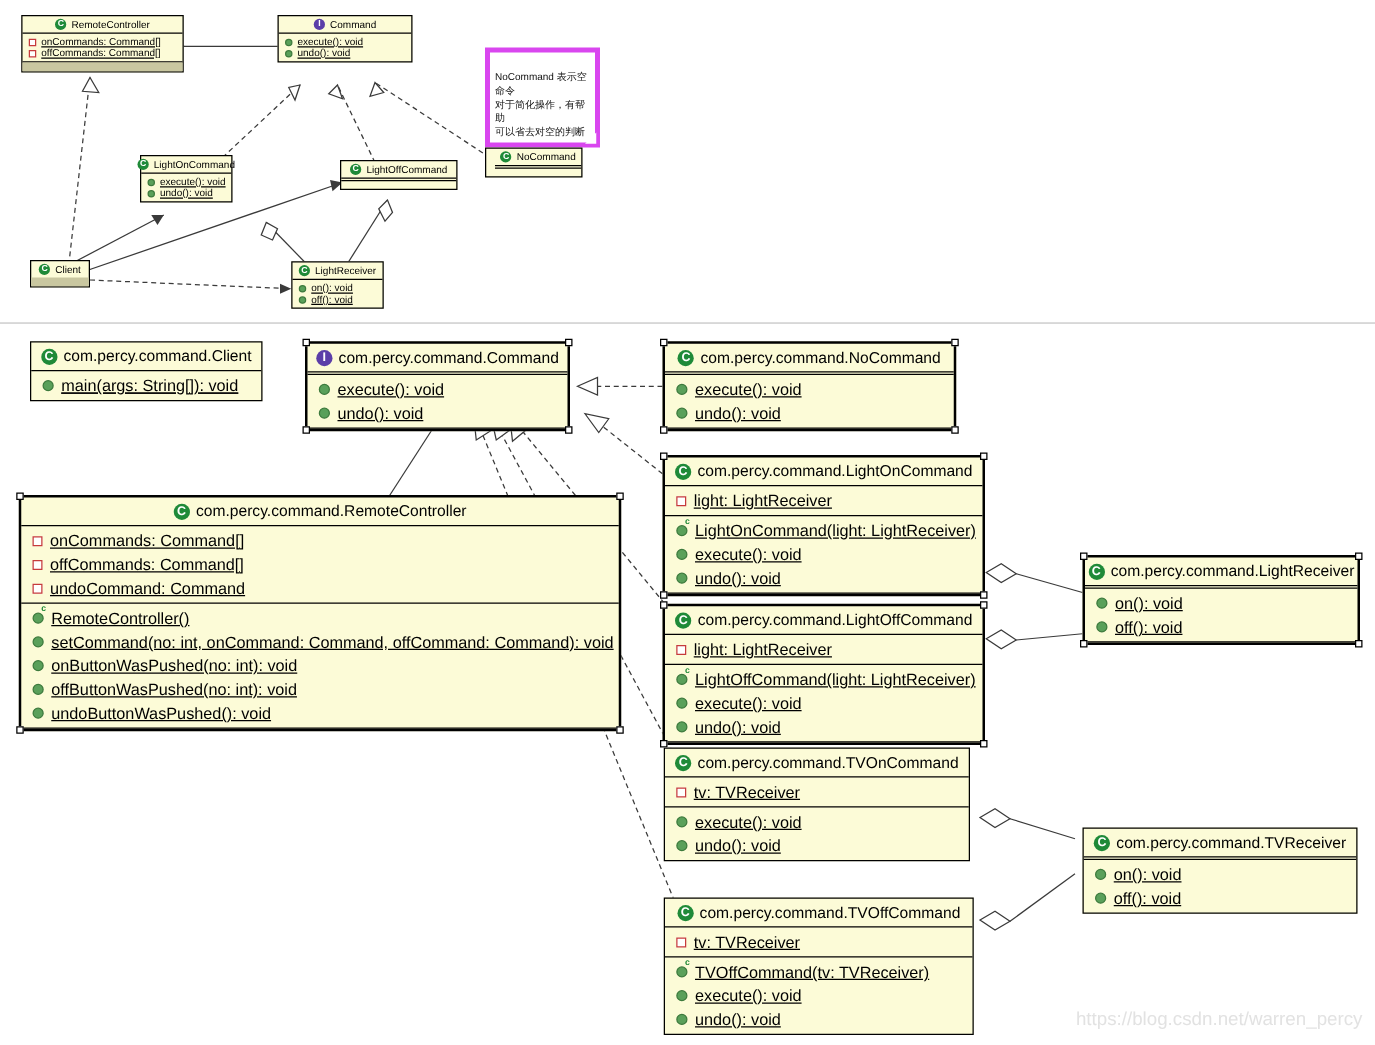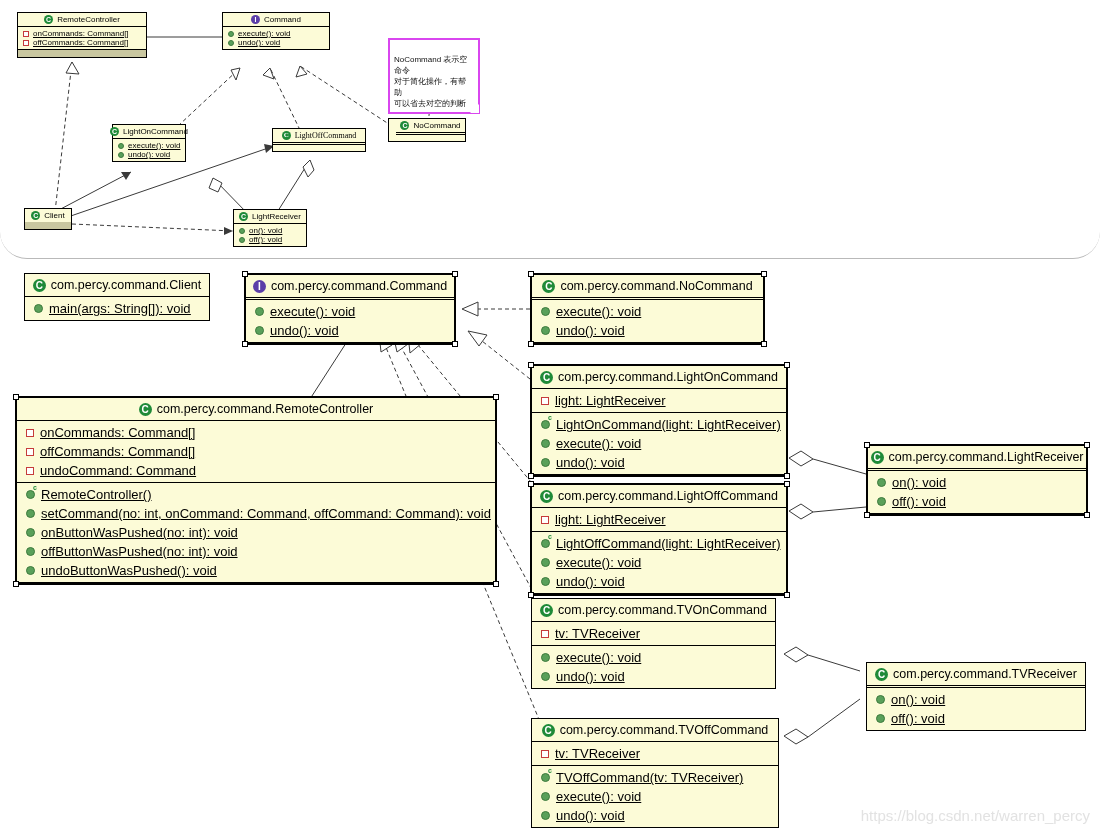--- a/index.html
+++ b/index.html
@@ -75,37 +75,36 @@
     font-size: 7px; color: #1f8a38; font-weight: bold; line-height: 1;
   }
   .underline { text-decoration: underline; }
 
   
   #top-panel {
     position: absolute; left: 0; top: 0;
     width: 1100px; height: 259px;
     border-bottom: 1px solid #b9b9b9;
     background: #ffffff;
-    border-radius: 27px;
   }
   .mini { font-size: 8px; }
   .mini .hdr { padding: 2px 5px; gap: 4px; }
   .mini .row { padding: 0 5px; gap: 4px; }
   .mini .ico-class, .mini .ico-iface {
     width: 9px; height: 9px; line-height: 9px; font-size: 7px;
   }
   .mini .ico-pub, .mini .ico-ctor { width: 6px; height: 6px; }
   .mini .ico-priv { width: 6px; height: 6px; border-width: 1px; }
   .grayfoot { background: #c9c7a0; height: 7px; }
 
   
   .note {
     position: absolute;
     background: #ffffff;
-    border: 2px solid #d946ef;
+    border: 4px solid #d946ef;
     font-size: 8px;
     line-height: 11px;
     padding: 3px 5px 3px 4px;
     color: #111;
     white-space: pre-line;
   }
   .note::after {
     content: "";
     position: absolute; right: -1px; bottom: -1px;
     border-left: 9px solid transparent;
@@ -248,21 +247,21 @@
           <span class="ico ico-pub"></span>
           <span>execute(): void</span>
         </div>
         <div class="row">
           <span class="ico ico-pub"></span>
           <span>undo(): void</span>
         </div>
       </div>
     </div>
 
-    <div class="umlbox mini" style="left:272px; top:128px; width:94px;font-family:Liberation Serif, serif;">
+    <div class="umlbox mini" style="left:272px; top:128px; width:94px;">
       <div class="hdr dbl">
         <span class="ico ico-class">C</span>
         <span class="nm">LightOffCommand</span>
       </div>
       <div style="height:6px"></div>
     </div>
 
     <div class="umlbox mini" style="left:388px; top:118px; width:78px;padding-left:7px;">
       <div class="hdr dbl">
         <span class="ico ico-class">C</span>

